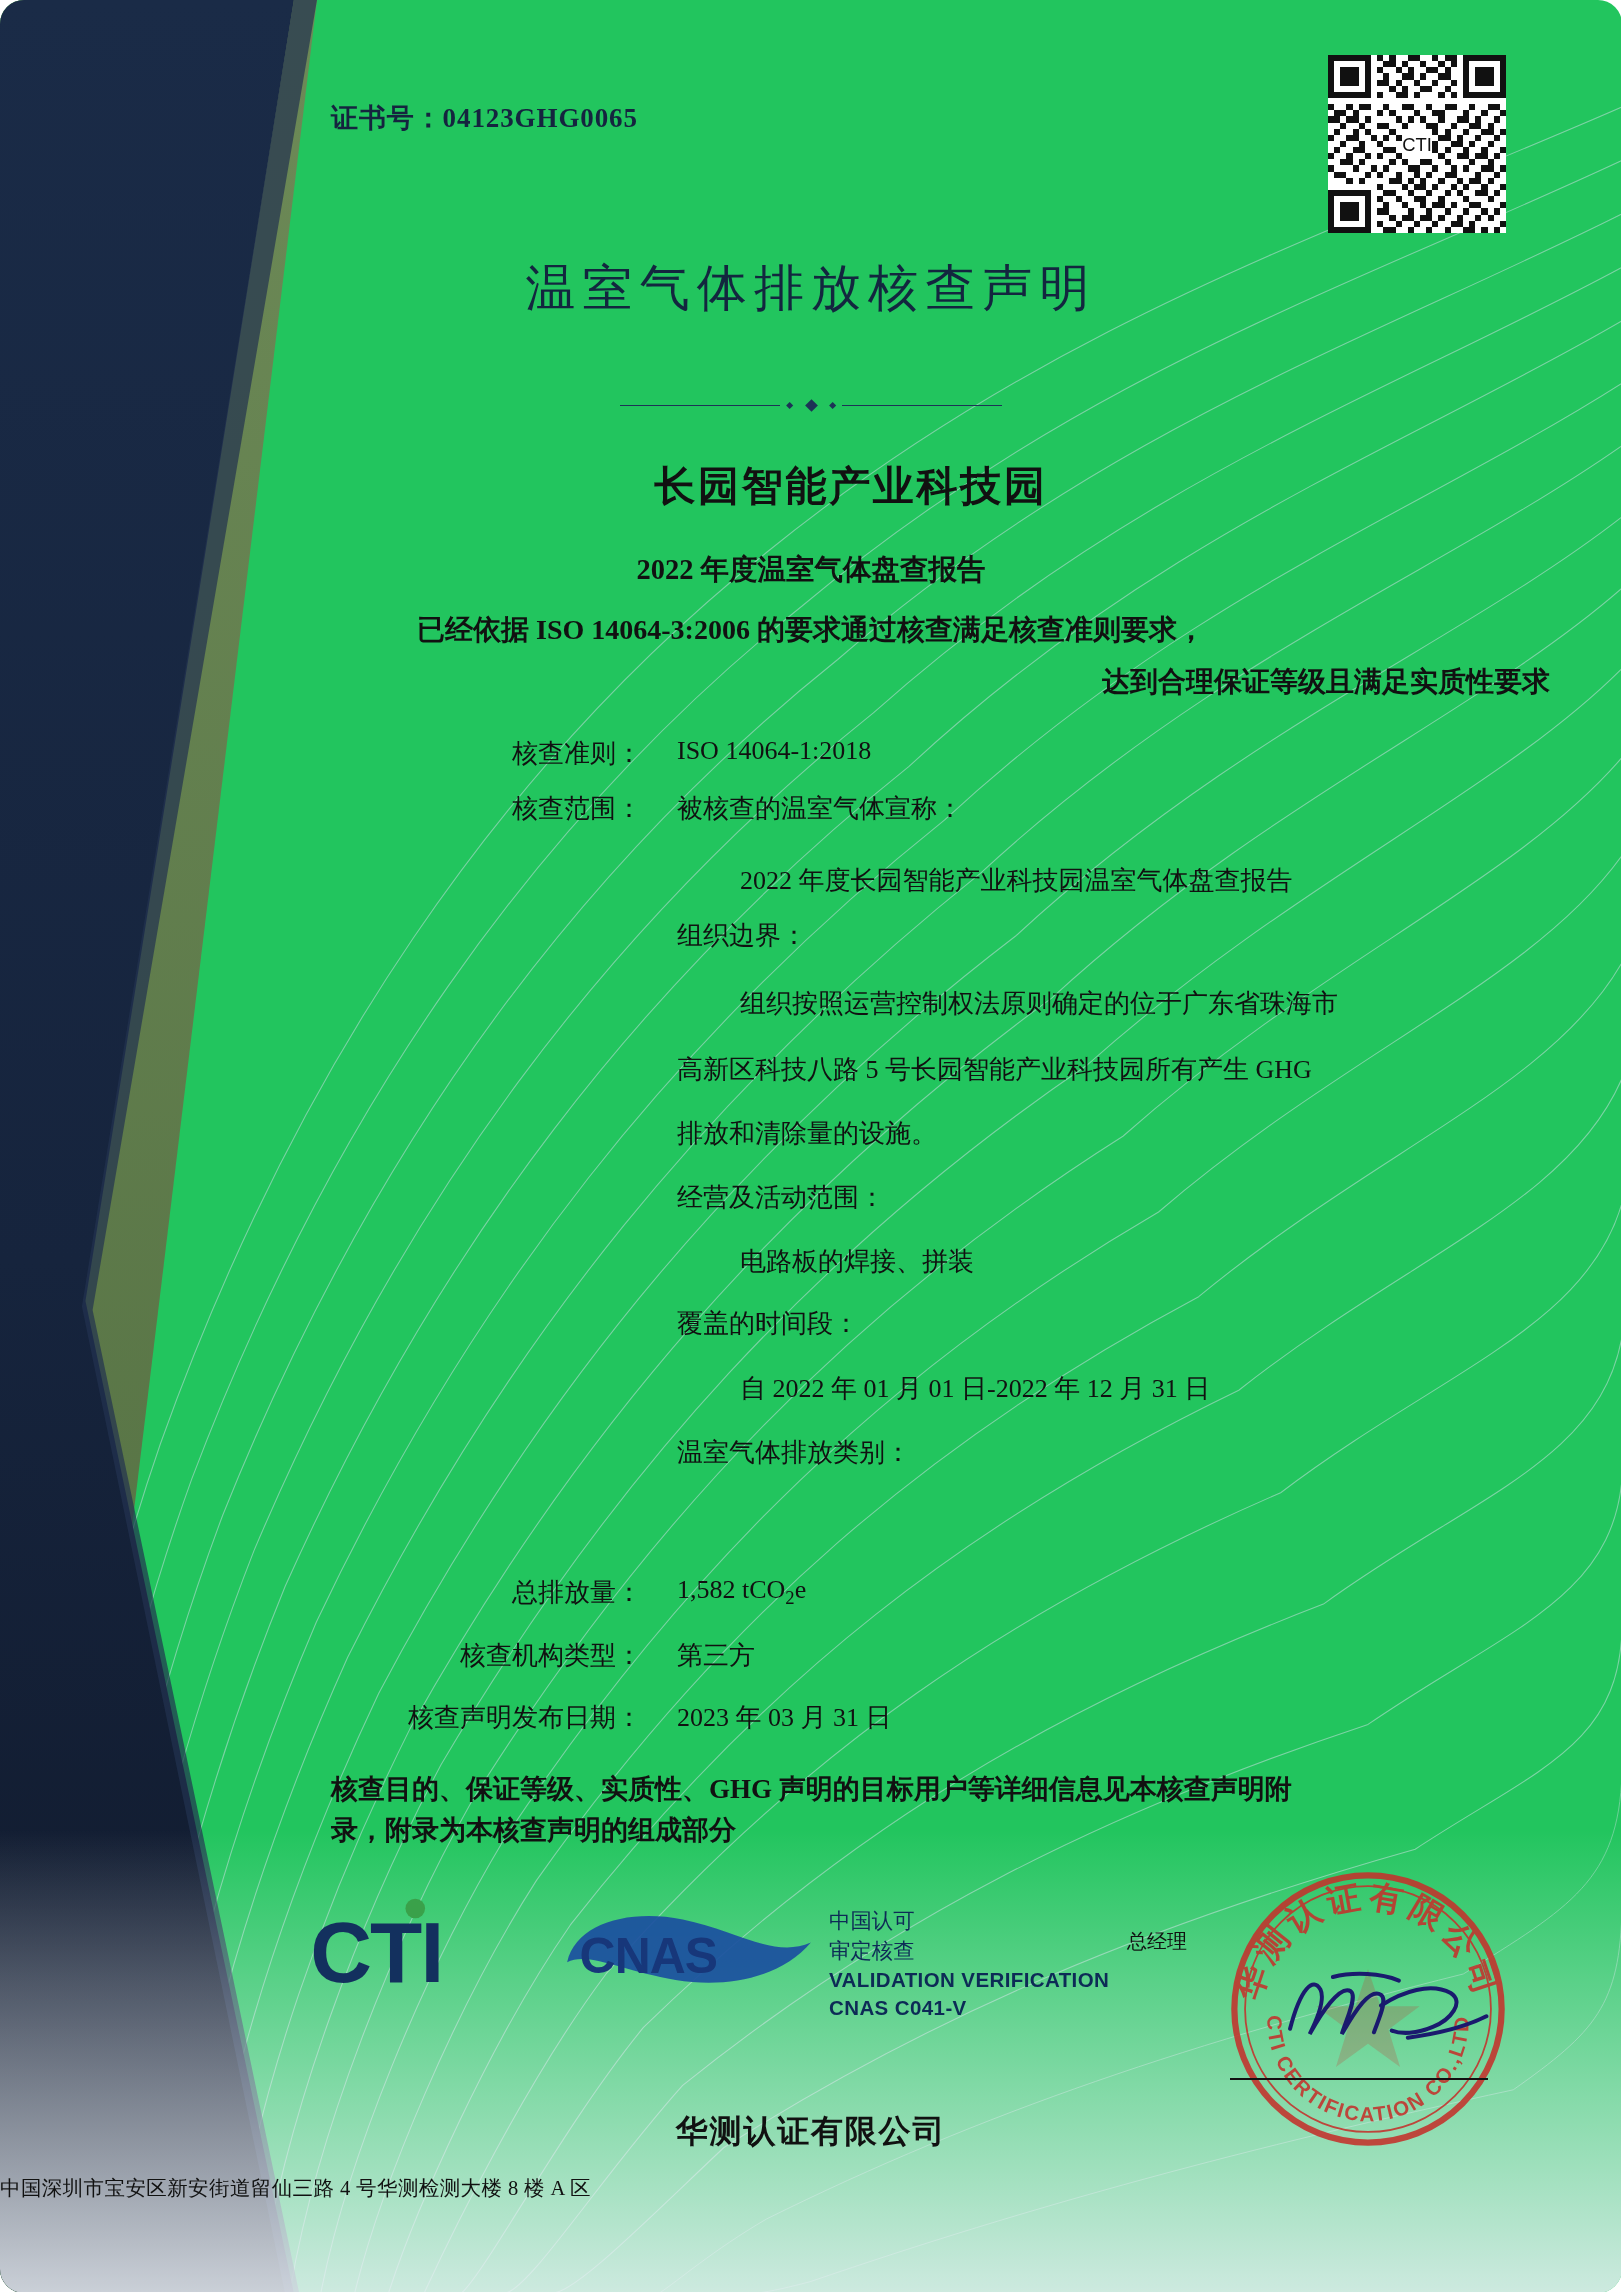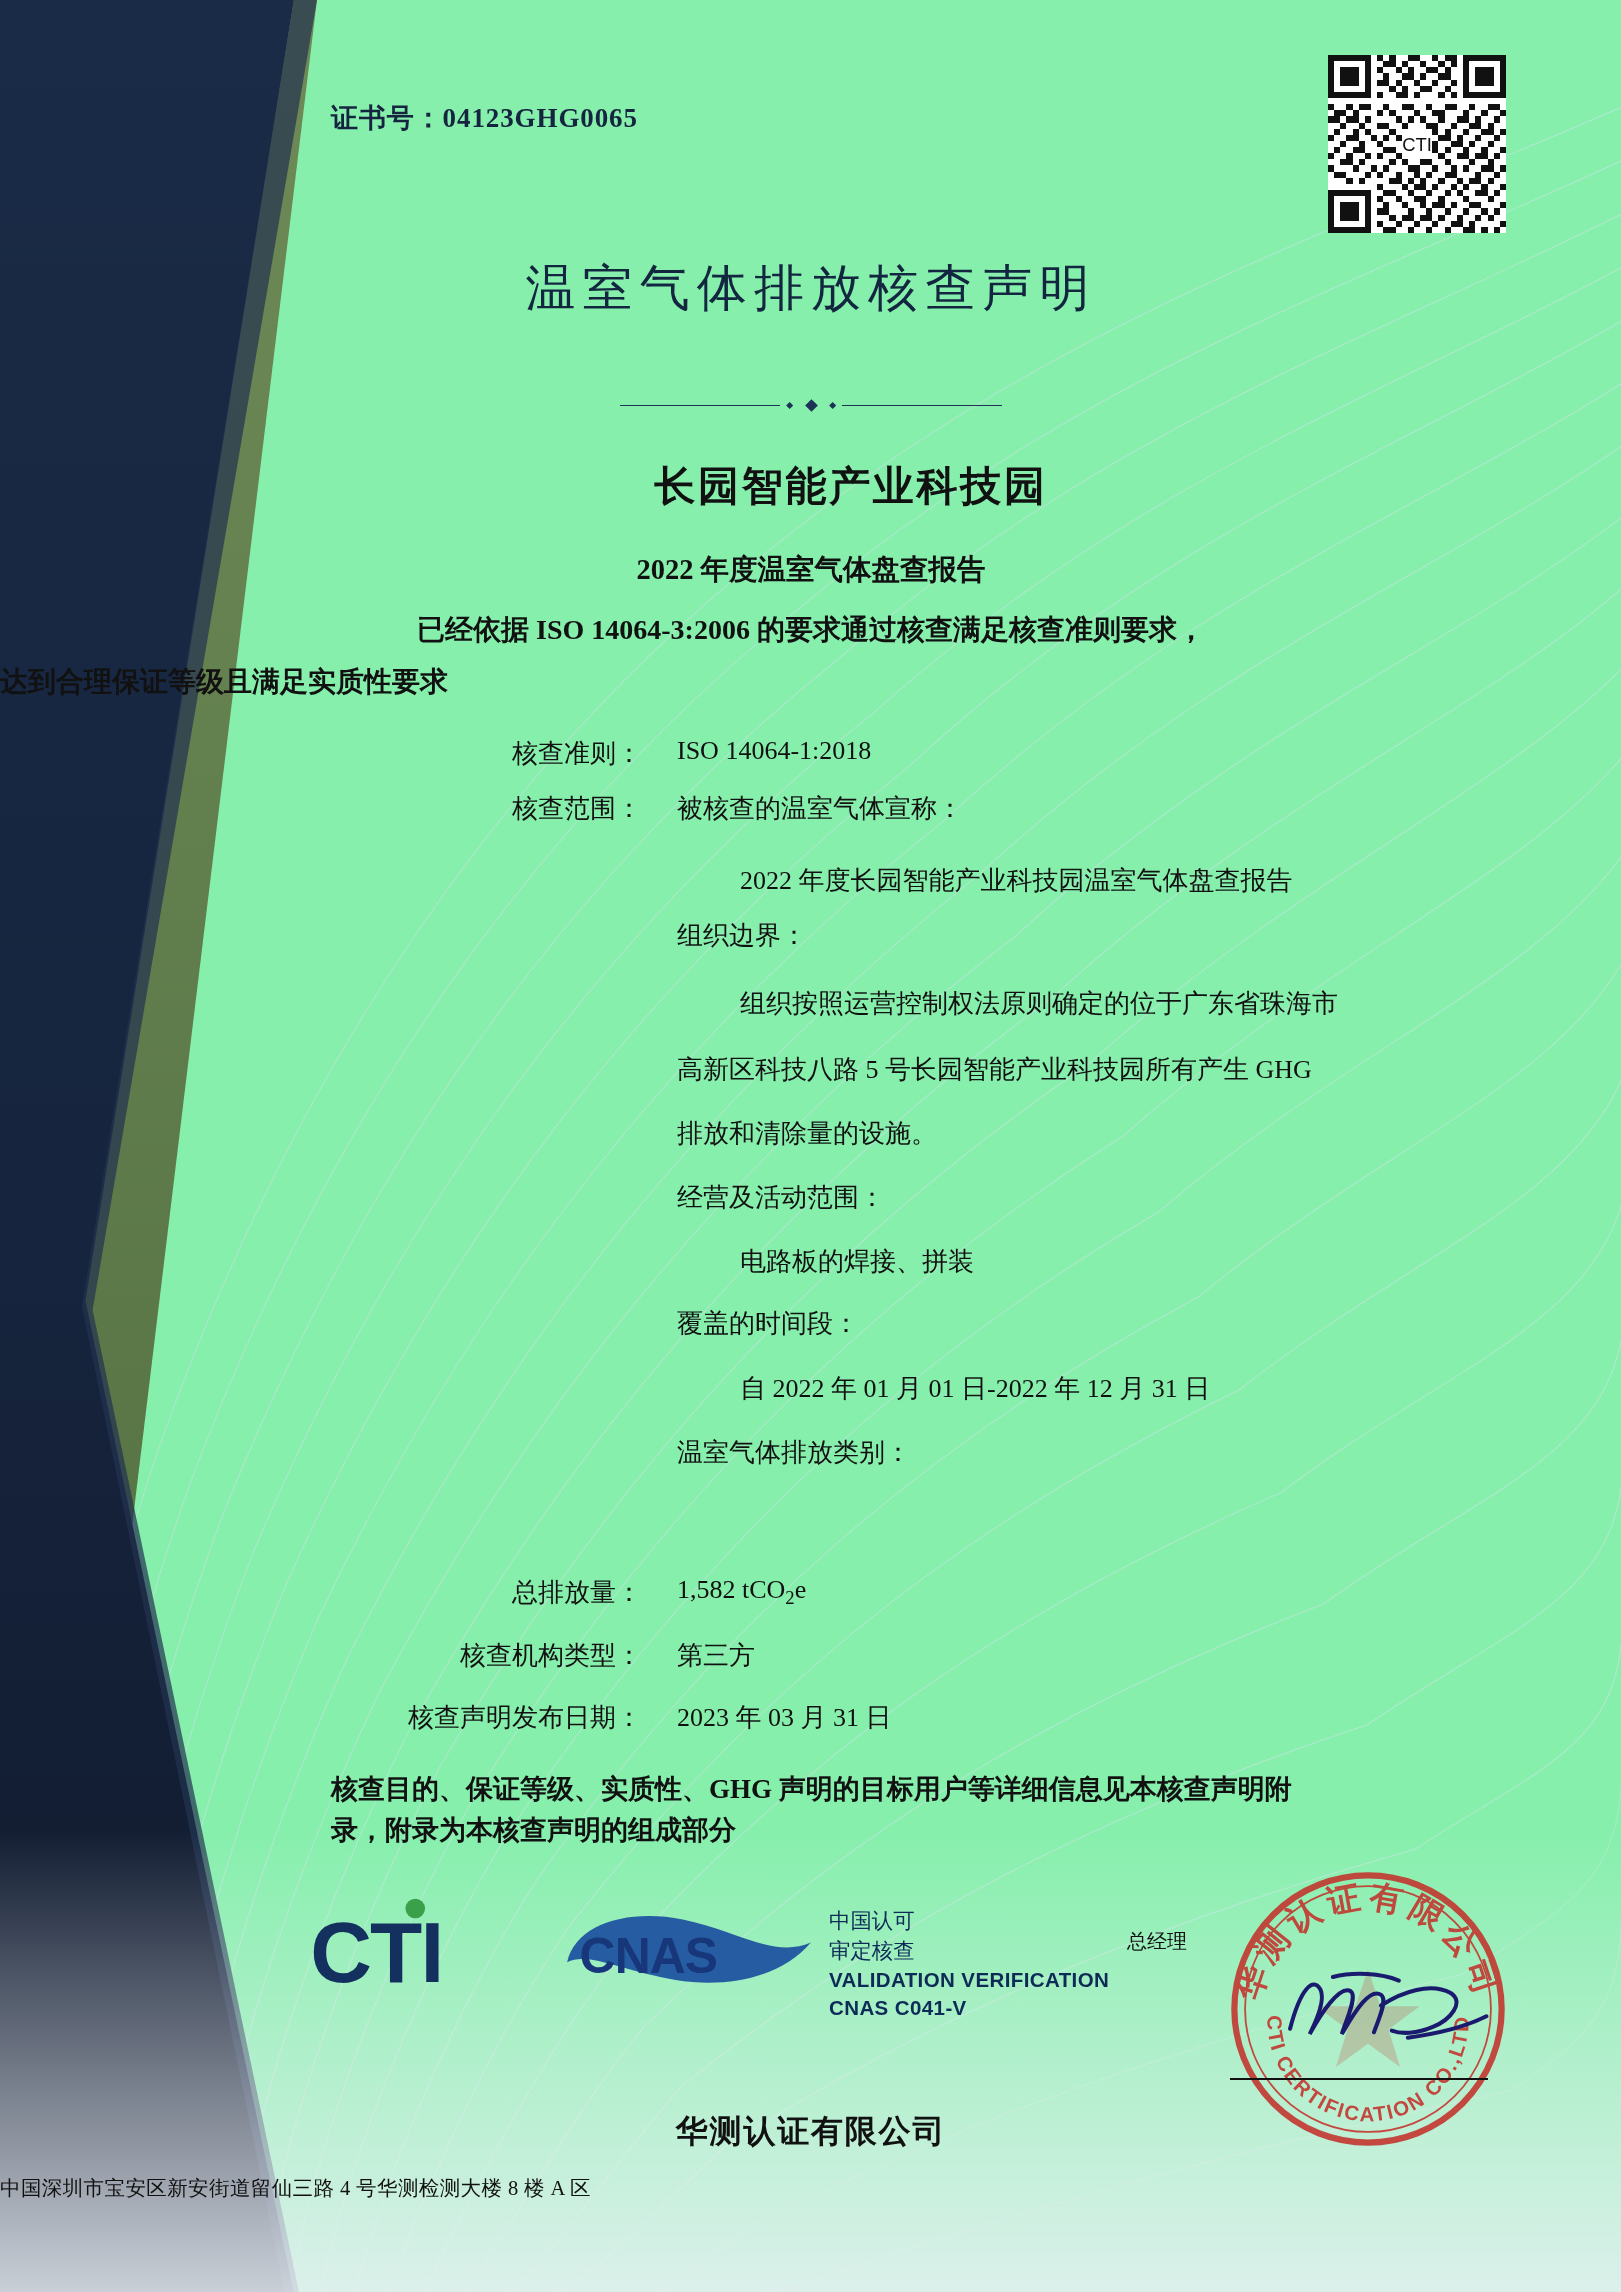--- a/index.html
+++ b/index.html
@@ -8,21 +8,22 @@
     background: #ffffff;
   }
   body {
     font-family: "Liberation Serif", serif;
   }
   #page {
     position: relative;
     width: 1622px;
     height: 2293px;
     overflow: hidden;
-    background: #86efac;
+    background: #22c55e;
+    border-radius: 24px;
   }
 
   
   .bg-deco { position: absolute; inset: 0; overflow: hidden; }
 
   .wave-field {
     position: absolute;
     top: 0; left: 0;
     width: 1622px; height: 2293px;
     opacity: 0.55;
@@ -123,21 +124,21 @@
     width: 1622px;
     text-align: center;
     font-size: 28px;
     font-weight: bold;
     color: #111111;
   }
   .statement-2 {
     position: absolute;
     left: 0; top: 663px;
     width: 1550px;
-    text-align: left;
+    text-align: right;
     font-size: 28px;
     font-weight: bold;
     color: #111111;
   }
   .label-col {
     position: absolute;
     width: 303px;
     left: 339px;
     text-align: right;
     white-space: nowrap;

